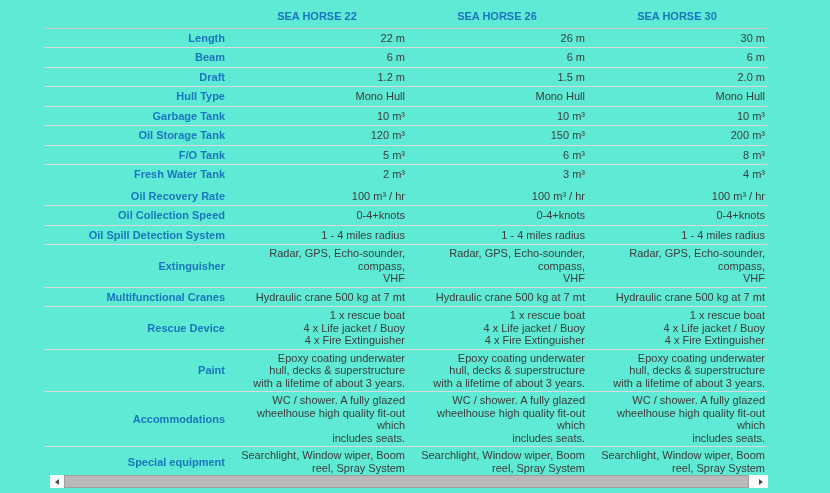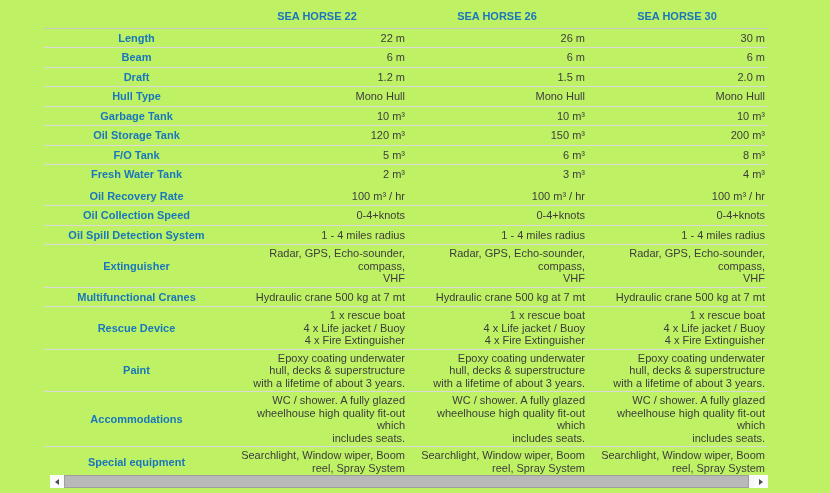--- a/index.html
+++ b/index.html
@@ -5,21 +5,21 @@
   html, body {
     margin: 0;
     padding: 0;
     background: #ffffff;
     font-family: "Liberation Sans", sans-serif;
   }
   .page {
     position: relative;
     width: 830px;
     height: 493px;
-    background: #bef264;
+    background: #5eead4;
     overflow: hidden;
   }
   .spec-table {
     position: absolute;
     left: 44px;
     top: 6px;
     width: 723px;
     border-collapse: collapse;
     table-layout: fixed;
   }
@@ -38,21 +38,21 @@
     border-bottom: 1px solid #c9c9c9;
     padding: 4px 2px 5px 2px;
   }
   .spec-table thead th.corner { text-align: left; }
   .spec-table tbody tr { border-bottom: 1px solid #dadada; }
   .spec-table tbody tr.no-divider { border-bottom: none; }
   .spec-table tbody tr.no-divider td { padding-bottom: 6px; margin-left: 36px; }
   .spec-table td.label {
     color: #1a76bd;
     font-weight: bold;
-    text-align: center;
+    text-align: right;
     padding-left: 4px;
   }
   .spec-table td.value {
     color: #3c3c3c;
     text-align: right;
   }
   .spec-table td.multiline {
     white-space: pre-line;
     padding-top: 2px;
     padding-bottom: 2px;

